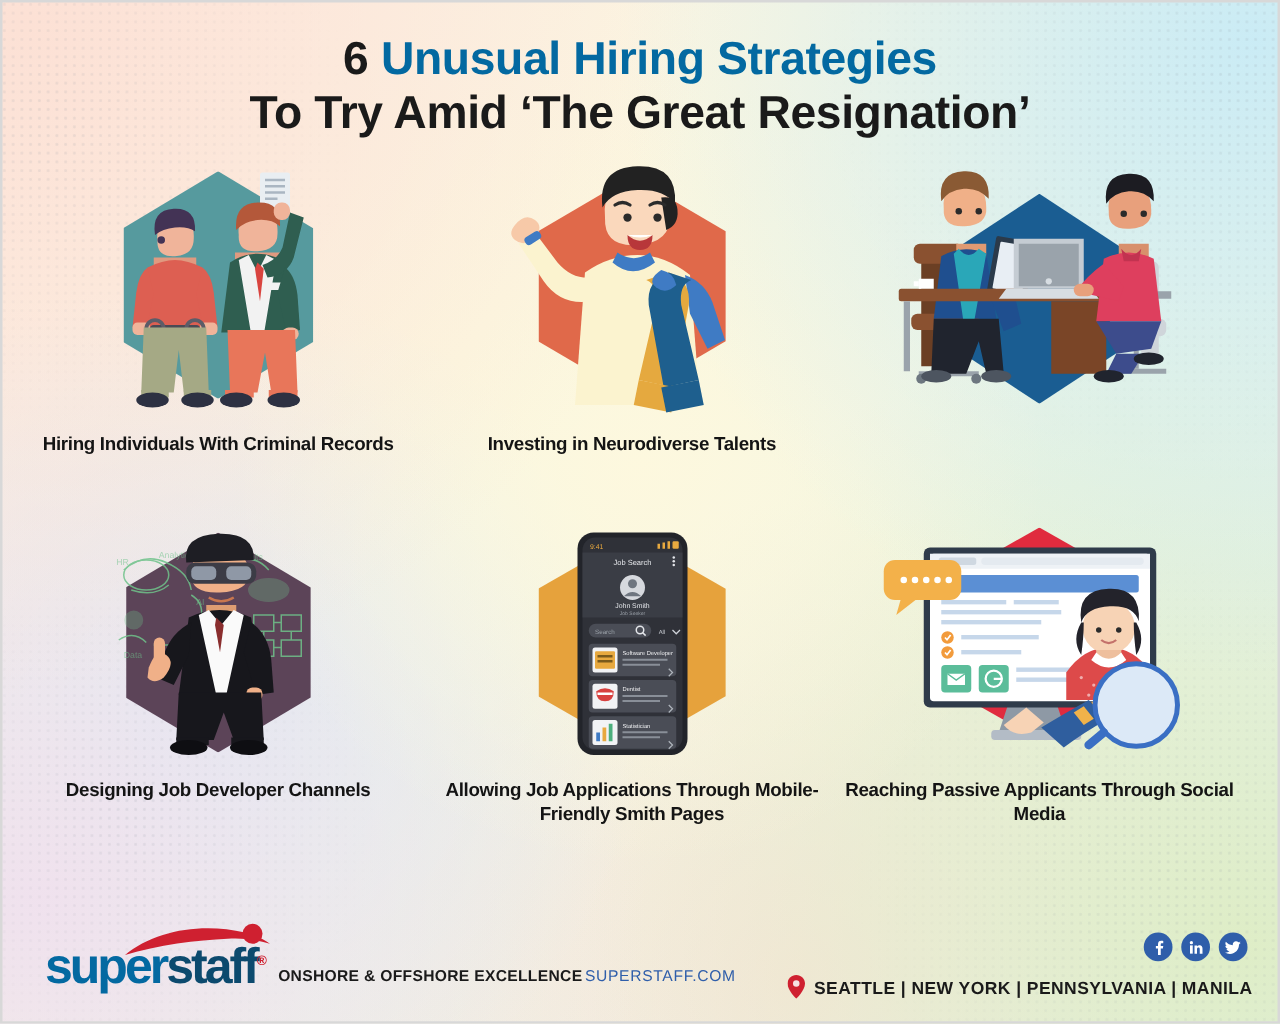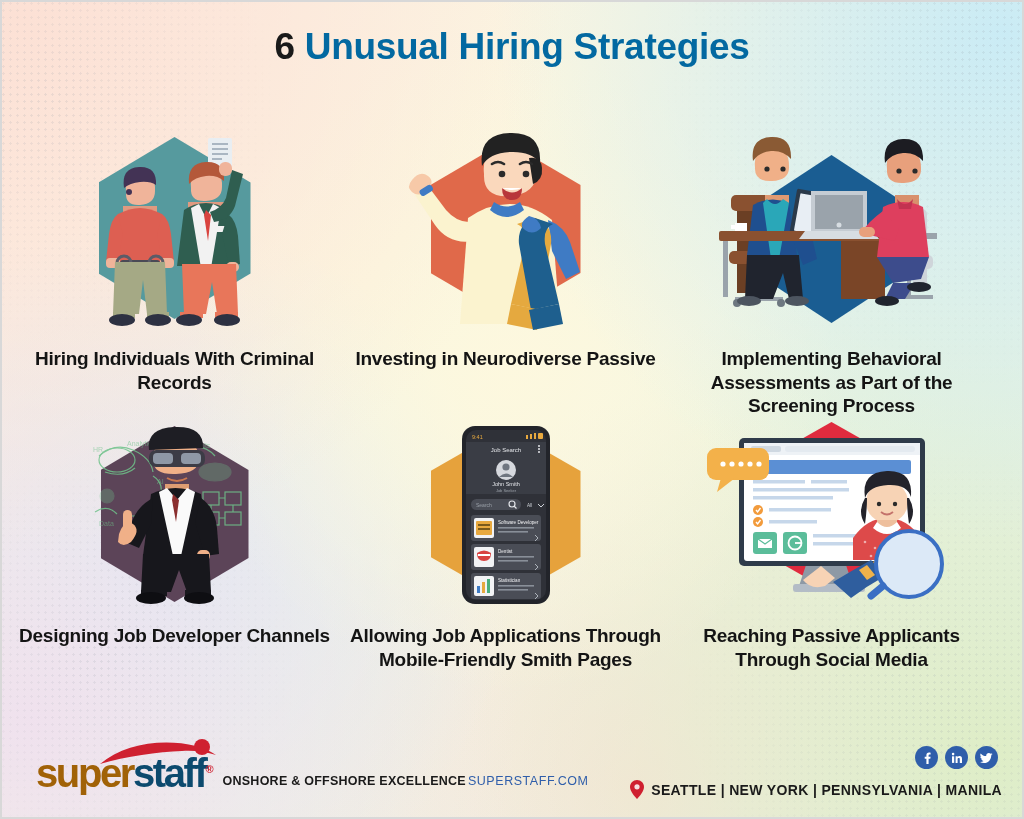--- a/index.html
+++ b/index.html
@@ -46,42 +46,42 @@
   .cell { position:absolute; width:333px; text-align:center; }
   .c1 { left:8px;   top:0; }
   .c2 { left:339px; top:0; }
   .c3 { left:665px; top:0; }
   .c4 { left:8px;   top:290px; }
   .c5 { left:339px; top:290px; }
   .c6 { left:665px; top:290px; }
   .art { position:relative; height:205px; display:flex; align-items:flex-end; justify-content:center; }
   .r2 .art { height:190px; }
   .caption {
-    font-size:19px; font-weight:bold; color:#141414; line-height:1.24;
+    font-size:15px; font-weight:bold; color:#141414; line-height:1.24;
     letter-spacing:-0.25px; margin-top:12px; padding:0 8px;
   }
   .r2 .caption { margin-top:14px; }
 
   
   .hex { position:absolute; left:50%; transform:translateX(-50%); bottom:6px;
          clip-path: polygon(50% 0%, 100% 25%, 100% 75%, 50% 100%, 0% 75%, 0% 25%); }
   .hex-teal   { width:152px; height:182px; background:#569a9e; bottom:16px; }
   .hex-orange { width:150px; height:176px; background:#e0694a; bottom:18px; }
   .hex-navy   { width:128px; height:168px; background:#1a5d92; bottom:12px; }
   .hex-purple { width:148px; height:176px; background:#5c4458; bottom:8px; }
   .hex-gold   { width:150px; height:172px; background:#e6a23c; bottom:10px; }
   .hex-red    { width:150px; height:170px; background:#e02b3e; bottom:18px; }
   .artsvg { position:relative; z-index:2; }
 
   
   .footer { position:absolute; left:0; bottom:0; width:1024px; height:92px; z-index:6; }
   .logo-wrap { position:absolute; left:36px; bottom:26px; display:flex; align-items:flex-end; gap:9px; }
   .logo-mark { position:relative; }
   .logo-text { font-size:40px; font-weight:bold; letter-spacing:-2.4px; line-height:1; }
-  .lg-blue { color:#a16207; }
+  .lg-blue { color:#0369a1; }
   .lg-red  { color:#0c4a6e; }
   .reg { font-size:11px; color:#cf2030; vertical-align:super; letter-spacing:0; }
   .swoosh { position:absolute; left:62px; top:-15px; }
   .tagline { display:flex; justify-content:flex-end; padding-bottom:5px; gap:2px; }
   .tag1 { font-size:12.5px; font-weight:bold; color:#1a1a1a; letter-spacing:0.25px; }
   .tag2 { font-size:12.5px; font-weight:normal; color:#2f5eaa; letter-spacing:0.55px; }
 
   .socials { position:absolute; right:26px; bottom:50px; display:flex; gap:7px; }
   .soc { width:23px; height:23px; border-radius:50%; background:#2f5eaa;
          display:flex; align-items:center; justify-content:center; }
@@ -90,20 +90,21 @@
 </style>
 </head>
 <body>
 
 <div class="halftone"></div>
 
 <div class="title-block">
   <div class="title-line1">
     <span class="t-num">6</span><span class="t-num">&nbsp;</span><span class="t-red">Unusual Hiring Strategies</span>
   </div>
+  <div class="title-line2">To Try Amid ‘The Great Resignation’</div>
 </div>
 
 <div class="grid">
 
   <div class="cell c1 r1">
     <div class="art">
       <div class="hex hex-teal"></div>
       <svg class="artsvg" width="230" height="205" viewBox="0 0 230 205">
 
         <g>
@@ -184,21 +185,21 @@
 
         <path d="M92 80q16 14 34 0l-4-8q-13 9-26 0z" fill="#3f7bc4"></path>
 
         <path d="M137 88q18 6 16 26l-12 66-28-6 14-60q2-16-8-20z" fill="#e5a93f"></path>
         <path d="M137 88q-18 6-16 26l12 66 28-6-14-60q-2-16 8-20z" fill="#1e5f8e"></path>
         <path d="M113 174l30 6-4 20-30-6z" fill="#e5a93f"></path>
         <path d="M161 174l-30 6 4 20 30-6z" fill="#1e5f8e"></path>
         <path d="M131 86q10 2 12 12-8 8-16 2t4-14z" fill="#3f7bc4"></path>
       </svg>
     </div>
-    <div class="caption">Investing in Neurodiverse Passive</div>
+    <div class="caption">Investing in Neurodiverse Talents</div>
   </div>
 
   <div class="cell c3 r1">
     <div class="art">
       <div class="hex hex-navy"></div>
       <svg class="artsvg" width="262" height="200" viewBox="0 0 262 200">
 
         <path d="M36 66h16v92H36z" fill="#6b3f24"></path>
         <rect x="30" y="60" width="40" height="16" rx="5" fill="#8a5130"></rect>
         <rect x="28" y="116" width="54" height="13" rx="5" fill="#8a5130"></rect>
@@ -250,21 +251,20 @@
         <path d="M182 72q20-10 40 0l6 50h-52z" fill="#de3f5e"></path>
         <path d="M196 64q8 10 16 0l-2 10h-12z" fill="#c23350"></path>
         <path d="M182 76q-14 10-22 22l34 8 4-12z" fill="#de3f5e"></path>
         <rect x="158" y="92" width="16" height="10" rx="5" fill="#e8a07c"></rect>
         <path d="M176 122h52l-8 22-28 4z" fill="#3d4c8c"></path>
         <path d="M192 148l-8 16h20l10-16z" fill="#3d4c8c"></path>
         <ellipse cx="186" cy="166" rx="12" ry="5" fill="#20242e"></ellipse>
         <ellipse cx="218" cy="152" rx="12" ry="5" fill="#20242e"></ellipse>
       </svg>
     </div>
-    <div class="caption">Implementing Behavioral Assessments as Part of the Screening Process</div>
   </div>
 
   <div class="cell c4 r2">
     <div class="art">
       <div class="hex hex-purple"></div>
       <svg class="artsvg" width="220" height="190" viewBox="0 0 220 190">
 
         <g stroke="#6fc28a" fill="none" stroke-width="1.2" opacity="0.85">
           <path d="M34 36q16-14 34-6t20 22"></path>
           <path d="M40 52q18 6 30-4"></path>

